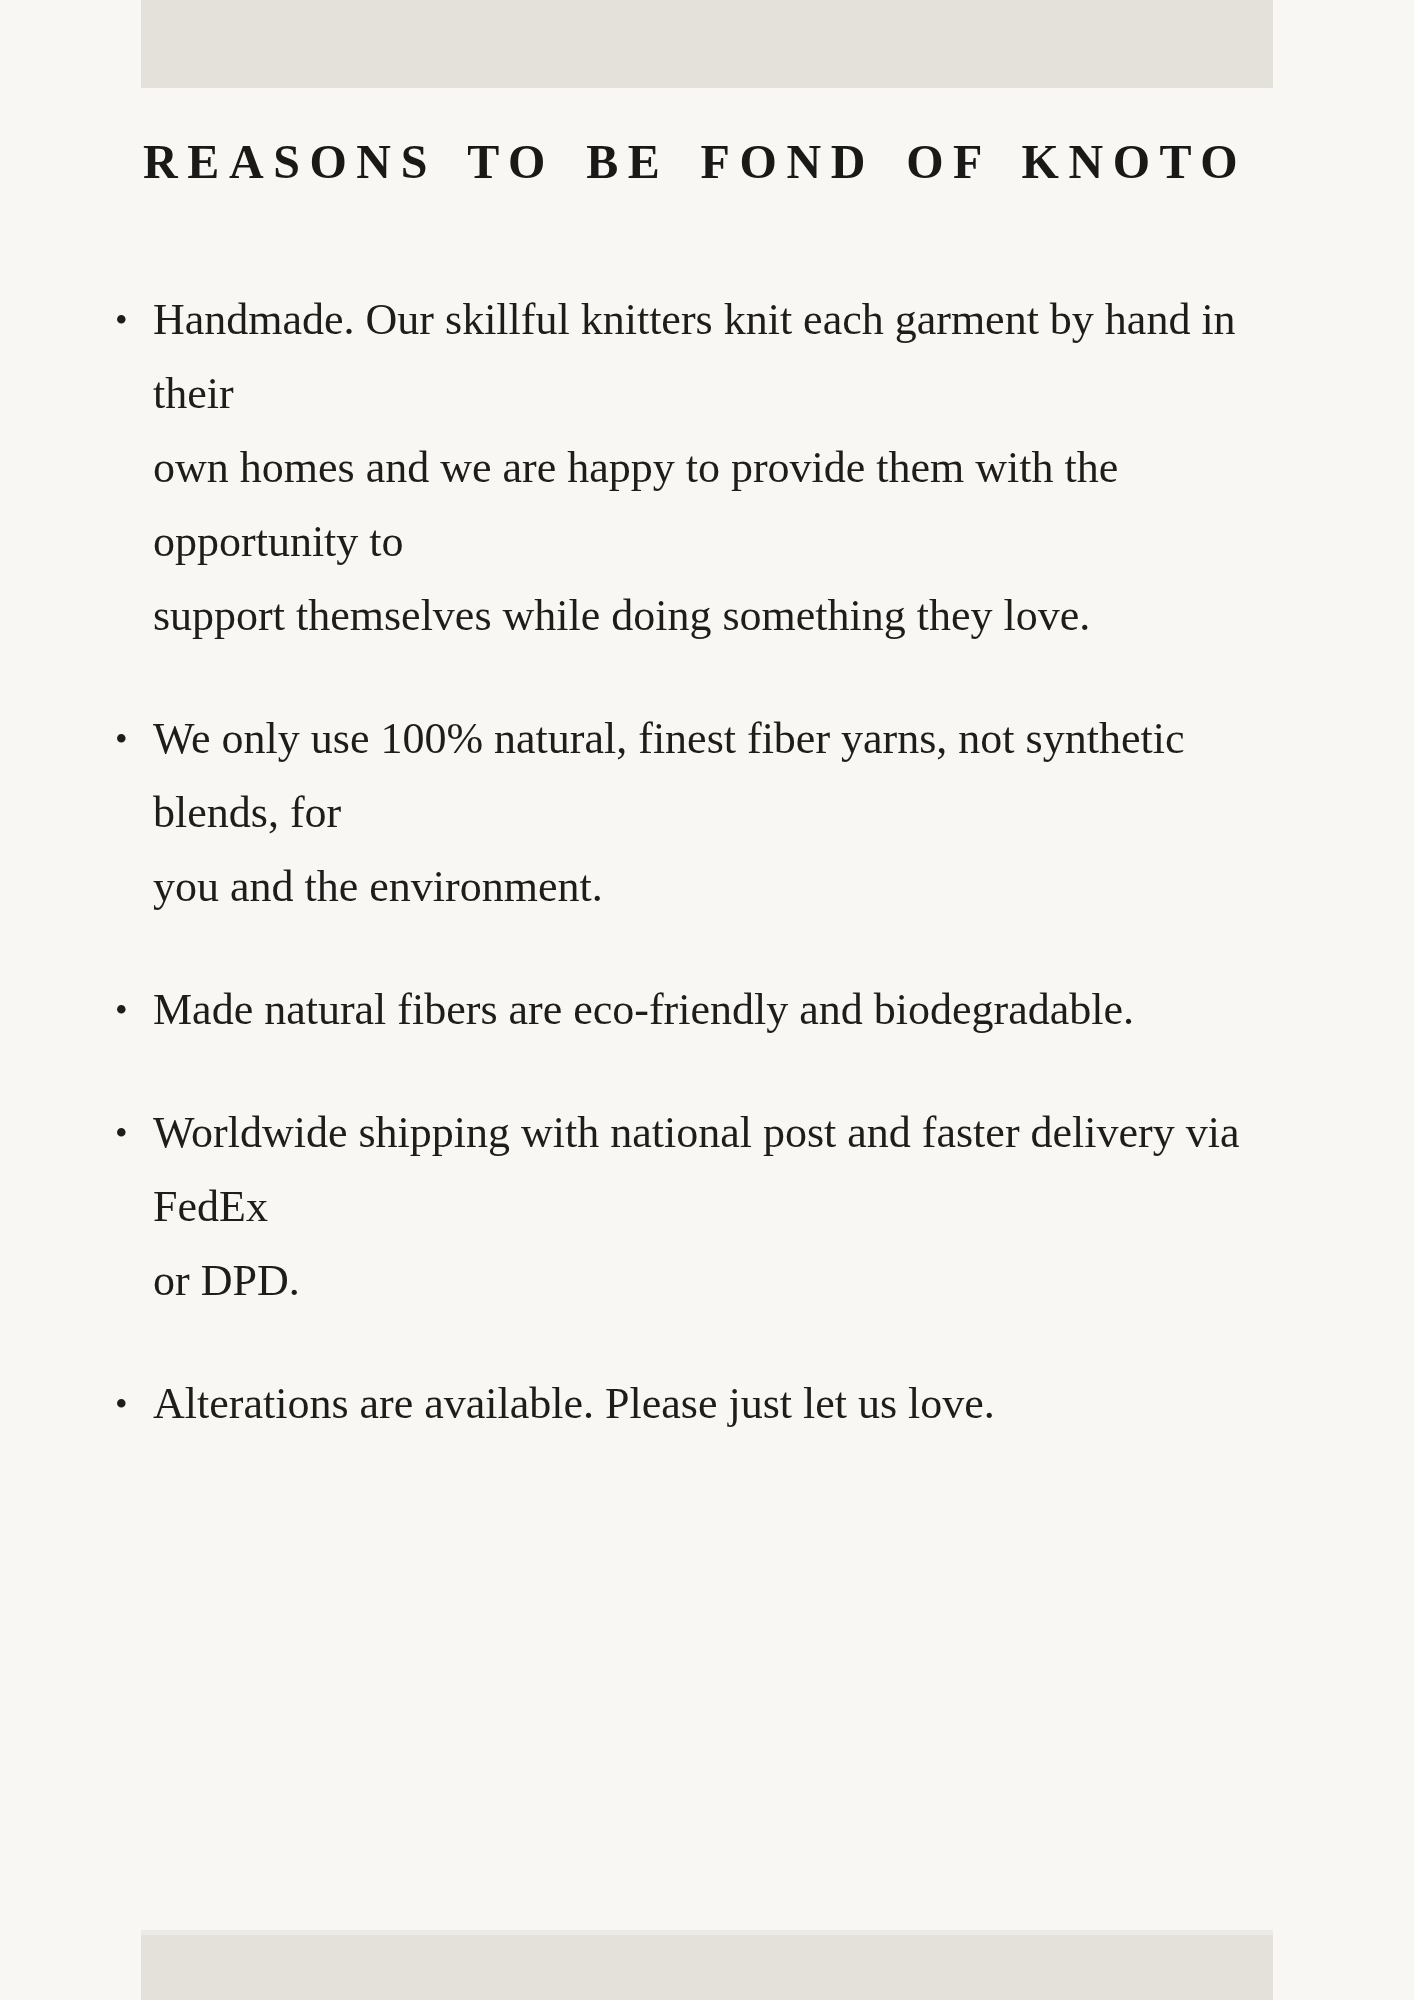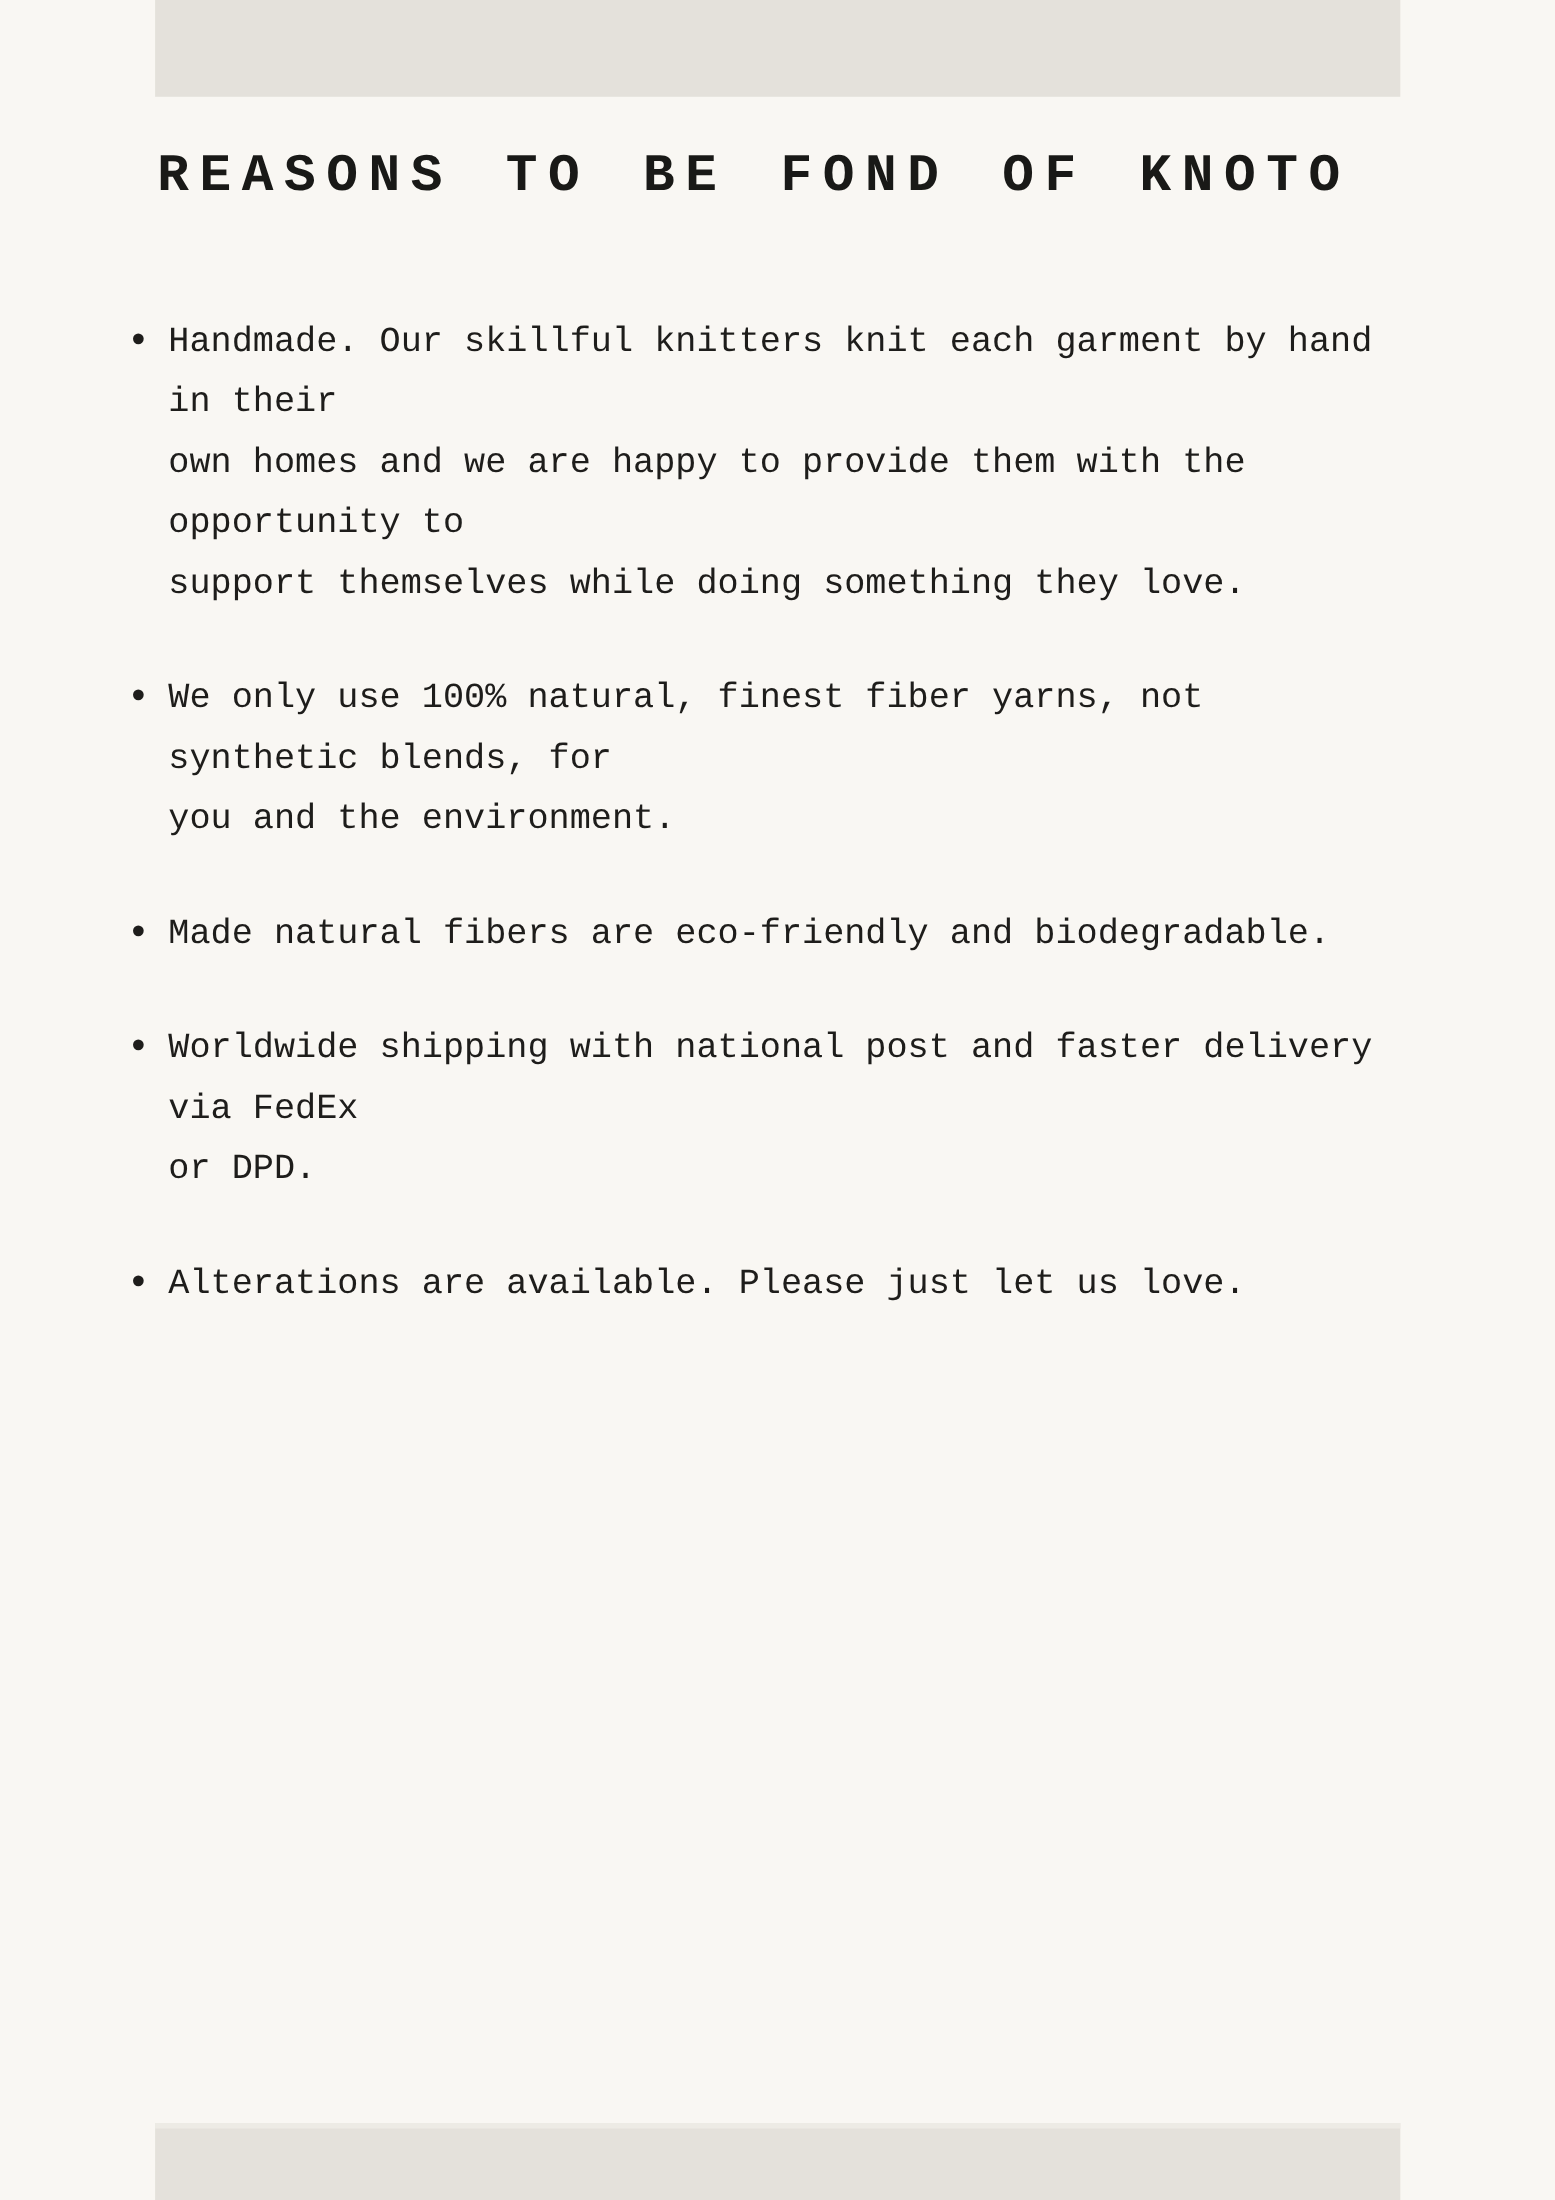--- a/index.html
+++ b/index.html
@@ -8,21 +8,21 @@
     --band-edge: #edebe5;
     --heading-text: #191917;
     --body-text: #1e1d1b;
   }
   html, body { margin: 0; padding: 0; background: #f9f7f3; }
   .page {
     position: relative;
     width: 1414px;
     height: 2000px;
     background: var(--page-background);
-    font-family: Liberation Mono, monospace;
+    font-family: Liberation Serif, serif;
     overflow: hidden;
   }
   .band-top {
     position: absolute;
     top: 0;
     left: 141px;
     width: 1132px;
     height: 88px;
     background: var(--band);
   }
@@ -54,22 +54,22 @@
   }
   ul.reasons {
     list-style: none;
     margin: 0;
     padding: 0;
   }
   ul.reasons li {
     position: relative;
     padding-left: 12px;
     margin-bottom: 49px;
-    font-size: 32px;
-    line-height: 55px;
+    font-size: 44px;
+    line-height: 74px;
     color: var(--body-text);
   }
   ul.reasons li::before {
     content: "\2022";
     position: absolute;
     left: -26px;
     top: 0;
     font-size: 36px;
     color: var(--body-text);
   }

